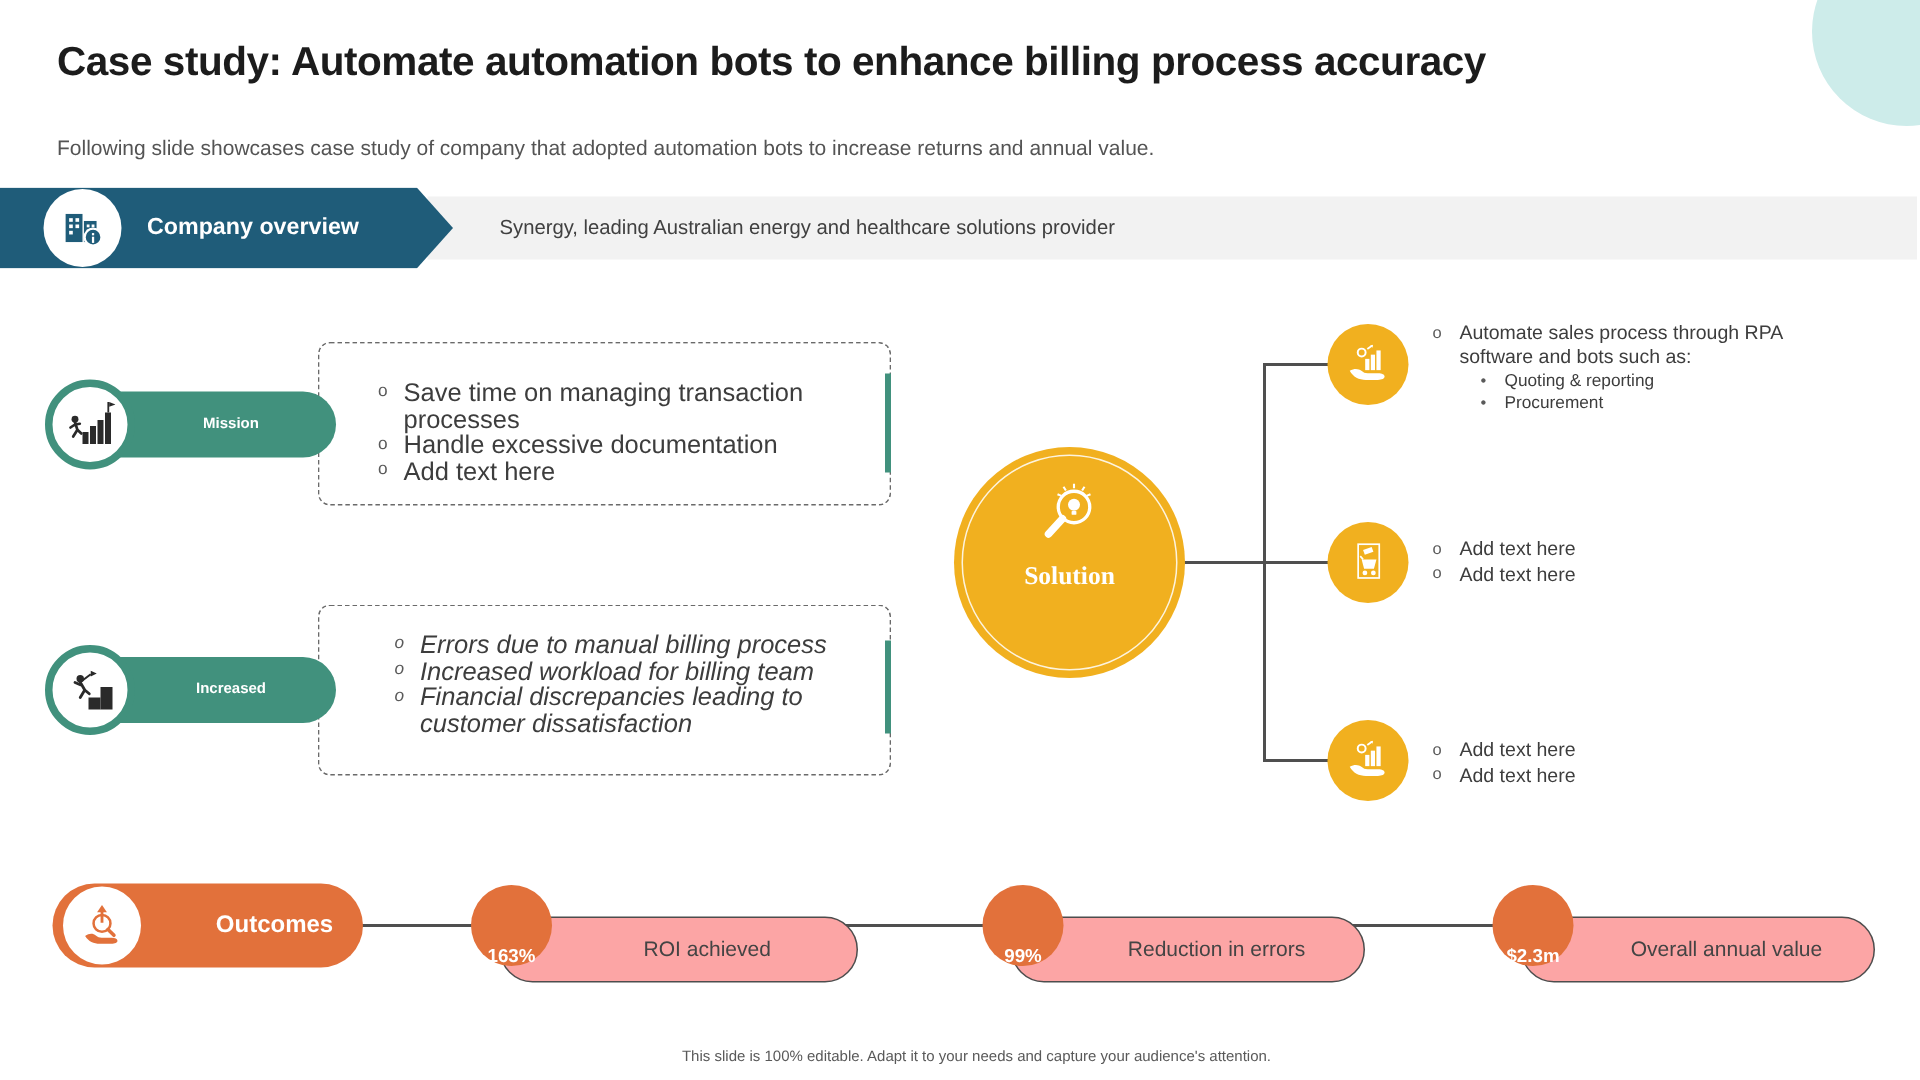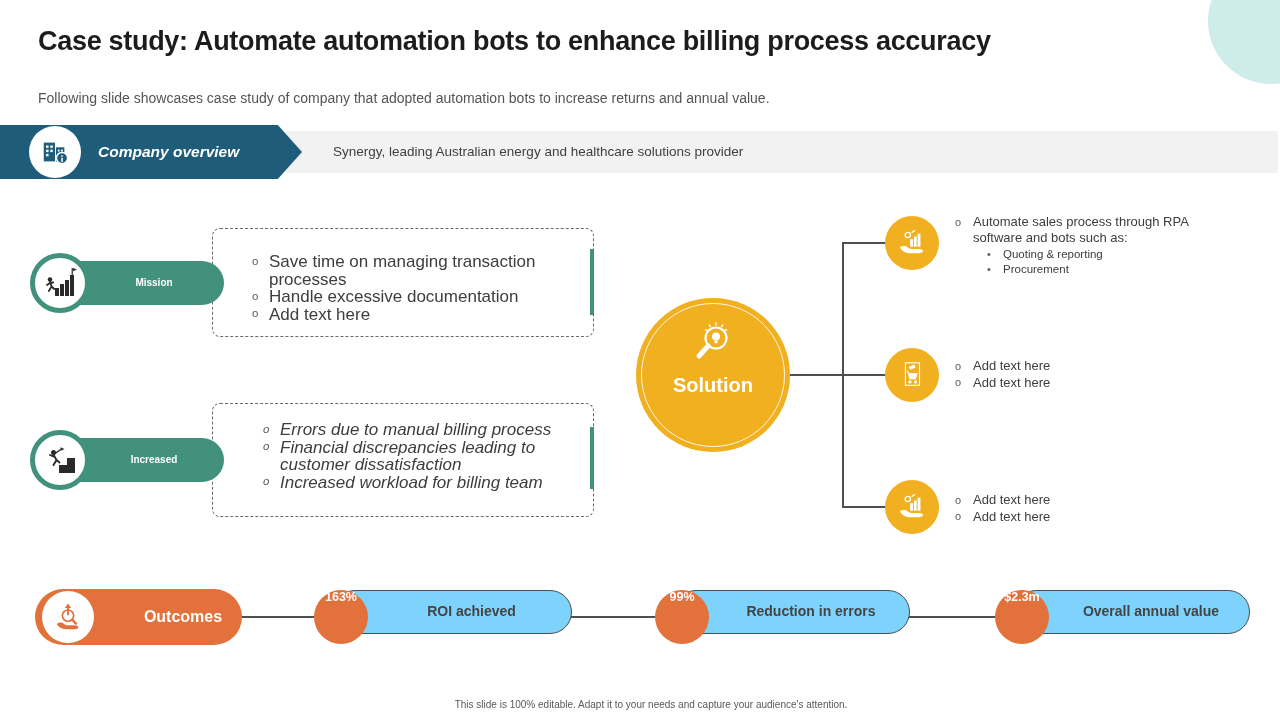--- a/index.html
+++ b/index.html
@@ -14,21 +14,21 @@
     font-size:27px; font-weight:bold; color:#1c1c1c; letter-spacing:-0.3px; }
   .subtitle { position:absolute; left:38px; top:80px; width:900px;
     font-size:14px; color:#545454;margin-top:10px; }
 
   
   .banner-gray { position:absolute; left:285px; top:131px; width:993px; height:42px; background:#f2f2f2; }
   .banner-gray span { display:block; margin-left:48px; line-height:42px; font-size:13.5px; color:#404040; }
   .banner-arrow { position:absolute; left:0; top:125px; width:302px; height:54px; background:#1f5c79;
     clip-path:polygon(0 0, 92% 0, 100% 50%, 92% 100%, 0 100%); }
   .banner-arrow .label { position:absolute; left:98px; top:0; width:180px; line-height:54px;
-    color:#ffffff; font-size:15.5px; font-weight:bold;font-style:italic; }
+    color:#ffffff; font-size:15.5px; font-weight:bold; }
   .banner-circle { position:absolute; left:29px; top:126px; width:52px; height:52px; border-radius:50%;
     background:#ffffff; display:flex; align-items:center; justify-content:center; }
 
   
   .dashed-box { position:absolute; border:1.5px dashed #6a6a6a; border-radius:8px; background:#ffffff; z-index:1; }
   .box-mission { left:212px; top:228px; width:382px; height:109px; }
   .box-challenges { left:212px; top:403px; width:382px; height:114px; }
   .accent-line { position:absolute; width:4px; background:#41917d; z-index:2; }
   .accent-mission { left:590px; top:249px; height:66px; }
   .accent-challenges { left:590px; top:427px; height:62px; }
@@ -50,21 +50,21 @@
     display:flex; align-items:center; justify-content:center; z-index:4; }
   .ring-mission { left:30px; top:253px; }
   .ring-challenges { left:30px; top:430px; }
 
   
   .solution-circle { position:absolute; left:636px; top:298px; width:154px; height:154px; border-radius:50%;
     background:#f1b01f; z-index:3; display:flex; flex-direction:column; align-items:center; }
   .solution-circle::after { content:""; position:absolute; inset:5px; border:1.5px solid rgba(255,255,255,0.85);
     border-radius:50%; }
   .solution-circle .icon { margin-top:22px; }
-  .solution-circle .label { margin-top:6px; color:#ffffff; font-size:20px; font-weight:bold; }
+  .solution-circle .label { margin-top:6px; color:#ffffff; font-size:17px; font-weight:bold;font-family:Liberation Serif, serif; }
 
   .connector { position:absolute; background:#4f4f4f; z-index:1; }
   .conn-main { left:789px; top:374px; width:97px; height:1.6px; }
   .conn-trunk { left:842px; top:242px; width:1.6px; height:266px; }
   .conn-top { left:842px; top:242px; width:46px; height:1.6px; }
   .conn-bottom { left:842px; top:506px; width:46px; height:1.6px; }
 
   .node-circle { position:absolute; width:54px; height:54px; border-radius:50%; background:#f1b01f;
     display:flex; align-items:center; justify-content:center; z-index:2; }
   .node-1 { left:885px; top:216px; }
@@ -84,29 +84,29 @@
 
   
   .outcomes-line { position:absolute; left:140px; top:616px; width:960px; height:1.6px; background:#4f4f4f; z-index:0; }
   .pill-outcomes { position:absolute; left:35px; top:589px; width:207px; height:56px;
     background:#e2713b; border-radius:28px; z-index:2; }
   .pill-outcomes .label { position:absolute; left:96px; width:104px; text-align:center; line-height:56px;
     color:#ffffff; font-size:16px; font-weight:bold; }
   .outcomes-circle { position:absolute; left:42px; top:591px; width:52px; height:52px; border-radius:50%;
     background:#ffffff; display:flex; align-items:center; justify-content:center; z-index:3; }
 
-  .stat-pill { position:absolute; top:590px; height:44px; background:#7dd3fc; border:1.5px solid #4d4d4d;
-    border-radius:22px; z-index:1;font-weight:bold; }
+  .stat-pill { position:absolute; top:611px; height:44px; background:#fca5a5; border:1.5px solid #4d4d4d;
+    border-radius:22px; z-index:1; }
   .stat-pill .label { display:block; text-align:center; line-height:41px; font-size:14px; color:#444444;
     padding-left:38px; }
   .stat-pill-1 { left:333px; width:239px; }
   .stat-pill-2 { left:674px; width:236px; }
   .stat-pill-3 { left:1014px; width:236px; }
   .stat-circle { position:absolute; top:590px; width:54px; height:54px; border-radius:50%; background:#e2713b;
-    display:flex; align-items:flex-start; justify-content:center; color:#ffffff; font-size:12.5px; font-weight:bold;
+    display:flex; align-items:flex-end; justify-content:center; color:#ffffff; font-size:12.5px; font-weight:bold;
     z-index:2; }
   .stat-circle-1 { left:314px; }
   .stat-circle-2 { left:655px; }
   .stat-circle-3 { left:995px; }
 
   .footer { position:absolute; left:11px; top:699px; width:100%; text-align:center; font-size:10px; color:#595959; }
 </style>
 </head>
 <body>
 
@@ -161,22 +161,22 @@
       <polygon points="29.8,2 34,3.6 29.8,5.2" fill="#2a2a2a"></polygon>
       <circle cx="7" cy="13.5" r="2.3" fill="#2a2a2a"></circle>
       <path d="M7 15.5 L8.6 20.5 L5.8 25 M8.6 20.5 L11.2 23 M7 17 L4 19 M7 17 L10.2 16.5" stroke="#2a2a2a" stroke-width="1.8" fill="none" stroke-linecap="round"></path>
     </svg>
   </div>
 
   <div class="dashed-box box-challenges"></div>
   <div class="accent-line accent-challenges"></div>
   <ul class="bullets bullets-challenges">
     <li>Errors due to manual billing process</li>
+    <li>Increased workload for billing team</li>
     <li>Financial discrepancies leading to customer dissatisfaction</li>
-    <li>Increased workload for billing team</li>
   </ul>
   <div class="pill-teal pill-challenges">
     <span class="label">Increased</span>
   </div>
   <div class="ring-circle ring-challenges">
     <svg width="34" height="34" viewBox="0 0 34 34">
       <rect x="16" y="22" width="8" height="8" fill="#2a2a2a"></rect>
       <rect x="24" y="15" width="8" height="15" fill="#2a2a2a"></rect>
       <circle cx="10.5" cy="9.5" r="2.5" fill="#2a2a2a"></circle>
       <path d="M10.5 11.8 L13.5 17 L10.5 22 M13.5 17 L16.5 19.5 M10.5 13.5 L7 12" stroke="#2a2a2a" stroke-width="1.9" fill="none" stroke-linecap="round"></path>

